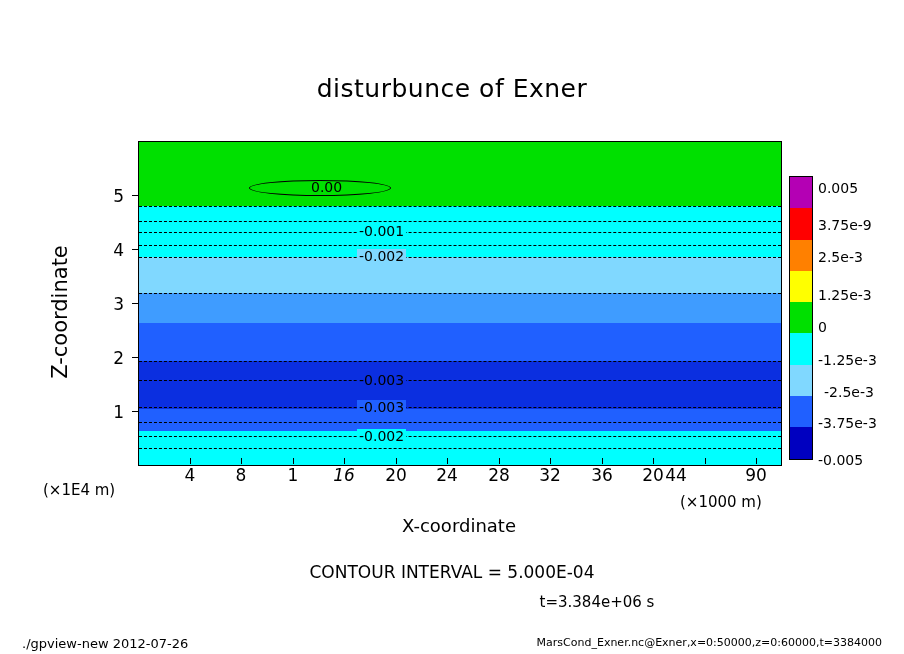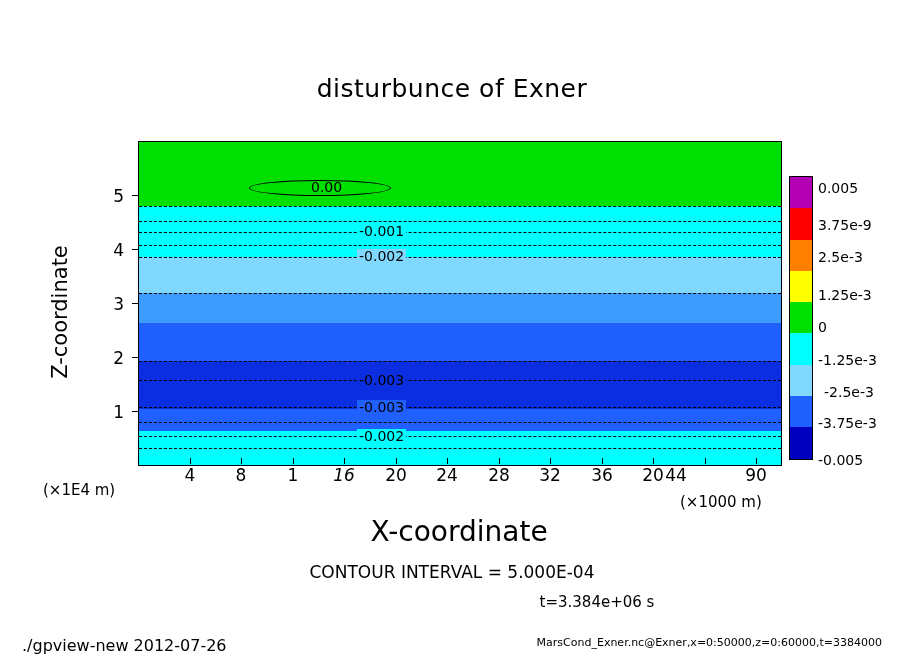--- a/index.html
+++ b/index.html
@@ -40,36 +40,36 @@
   .ytick{position:absolute;left:96px;width:28px;text-align:right;
          font-size:17px;}
   .tickmark-x{position:absolute;width:1px;height:6px;background:#000;top:458px;}
   .tickmark-y{position:absolute;height:1px;width:6px;background:#000;left:132px;}
 
   #ylabel{
     left:-60px;top:300px;width:240px;text-align:center;
     transform:rotate(-90deg);transform-origin:center center;
     font-size:21px;
   }
-  #xlabel{left:138px;top:515px;width:642px;text-align:center;font-size:28px;}
+  #xlabel{left:138px;top:515px;width:642px;text-align:center;font-size:18px;}
   #xunit-left{left:43px;top:481px;font-size:15px;}
   #xunit-right{left:680px;top:493px;font-size:15px;}
 
   
   #colorbar{
     left:789px;top:176px;width:22px;height:282px;border:1px solid #000;
   }
   #colorbar div{width:100%;}
   .cb-label{position:absolute;left:818px;font-size:14px;white-space:nowrap;}
 
   
   #contour-interval{left:0;top:562px;width:904px;text-align:center;font-size:17px;}
   #time-stamp{left:0;top:593px;width:904px;text-align:center;font-size:15px;
               padding-left:290px;box-sizing:border-box;}
-  #footer-left{left:22px;top:636px;font-size:16px;}
+  #footer-left{left:22px;top:636px;font-size:13px;}
   #footer-right{right:22px;top:636px;font-size:11px;text-align:right;}
 </style>
 </head>
 <body>
 
 <div class="abs" id="chart-title">disturbunce of Exner</div>
 
 <div class="abs" id="plot-frame">
 
   <div class="band" style="top:0px;height:64px;background:#00e000;"></div>

